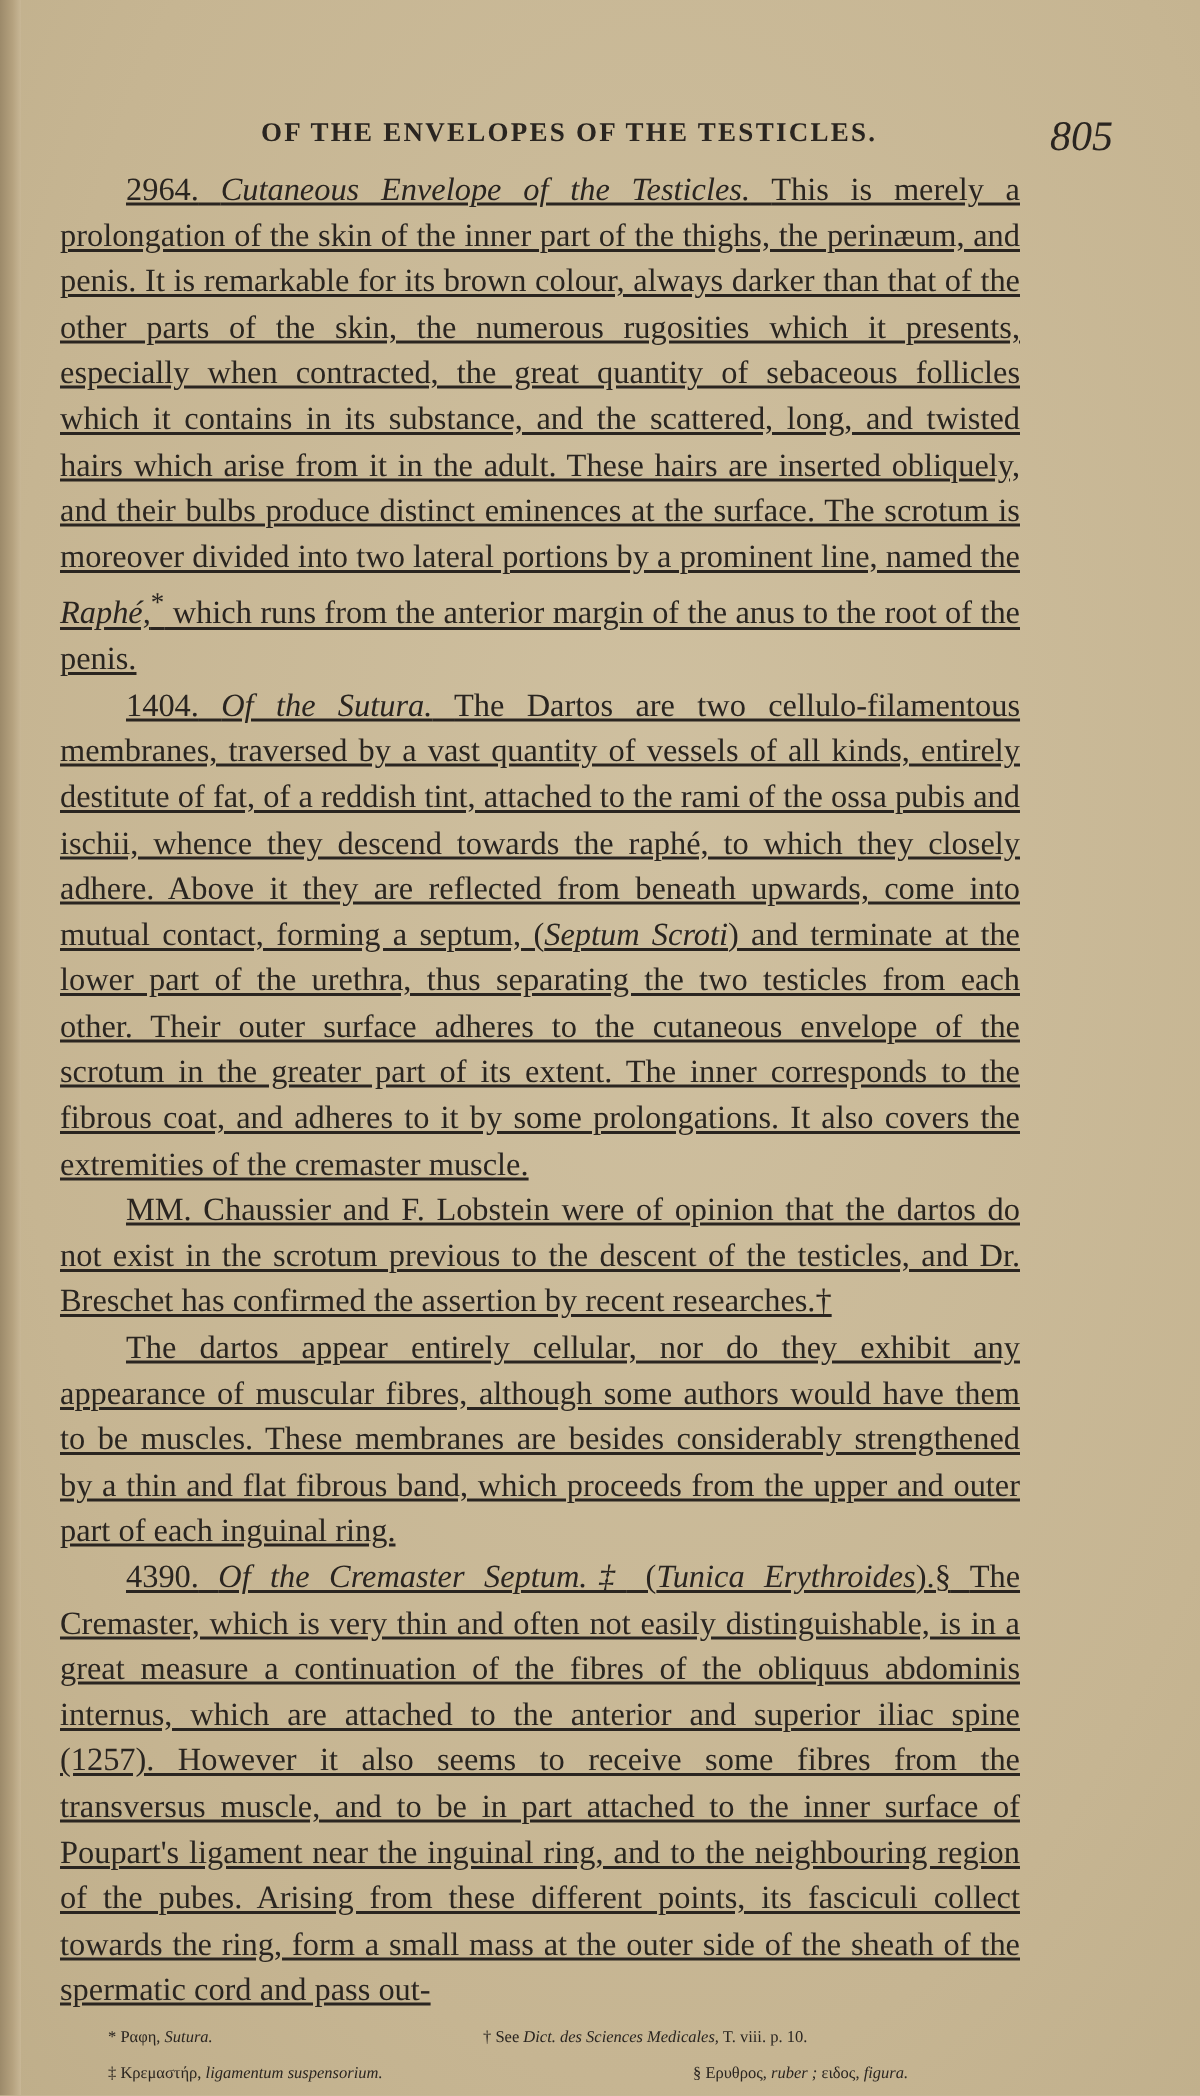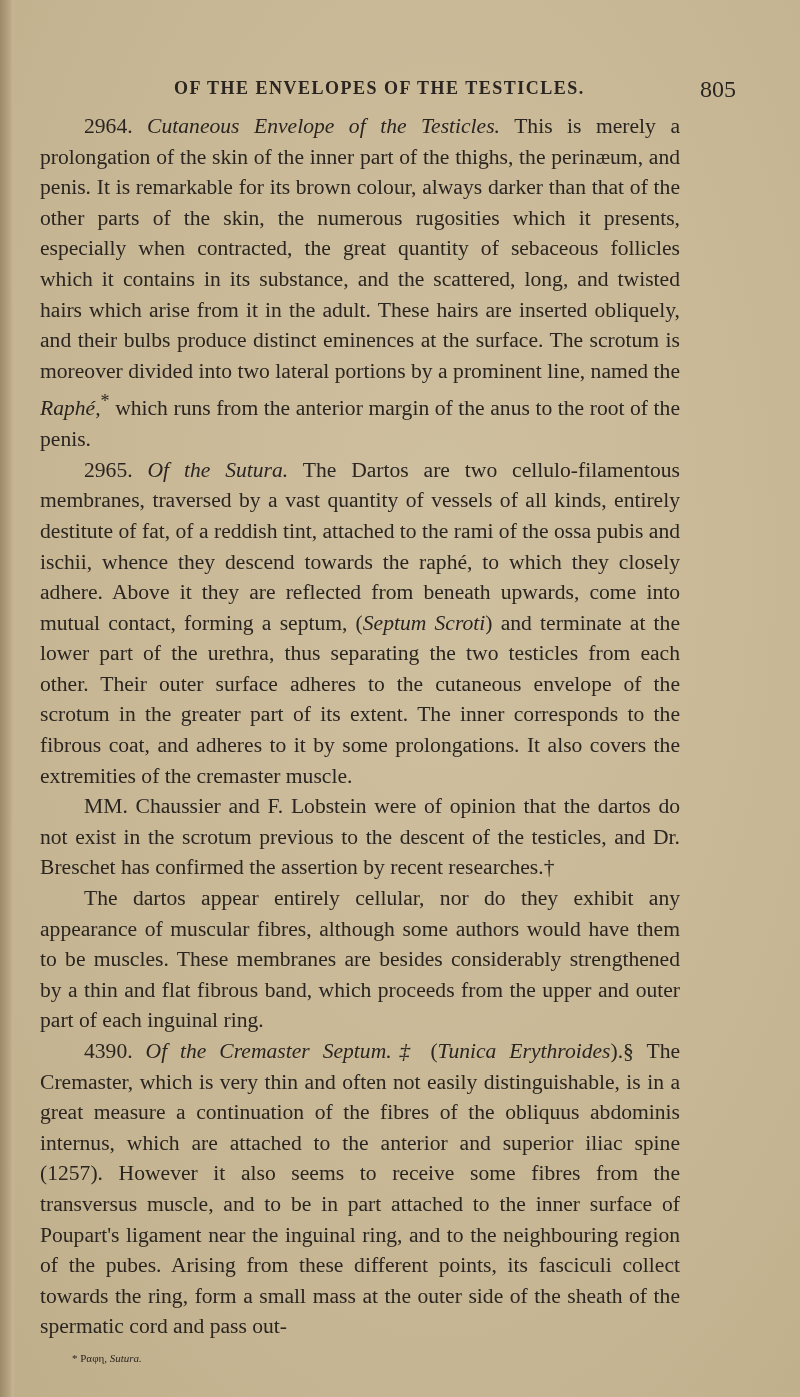--- a/index.html
+++ b/index.html
@@ -18,28 +18,29 @@
       position: absolute; left: 0; top: 0; width: 800px; height: 1397px;
       background: radial-gradient(ellipse at 55% 40%, #cfc0a0 0%, #c6b592 70%, #bfae8a 100%);
     }
     .running-head {
       position: absolute; top: 78px; left: 154px; width: 520px;
       font-size: 18px; letter-spacing: 1.5px;
       text-transform: uppercase; font-weight: bold; margin-left: 20px;
     }
     .folio {
       position: absolute; top: 76px; left: 700px;
-      font-size: 24px;
+      font-size: 28px;
+      font-style: italic;
     }
     .body-text {
       position: absolute; top: 111px; left: 40px; width: 640px;
       font-size: 21.6px; line-height: 30.6px;
       text-align: justify;
     }
-    .body-text p { margin: 0; text-indent: 44px; }
+    .body-text p { margin: 0; text-indent: 44px; text-decoration: underline; }
     .lead { font-family: "Liberation Serif", serif; }
     .it { font-style: italic; }
     .footnotes {
       position: absolute; top: 1346px; left: 72px; width: 640px;
       font-size: 11px; line-height: 24px;
     }
     .fn-row { display: flex; white-space: nowrap; }
     .fn-a { width: 250px; }
     .fn-b { flex: 1; }
     .fn-c { width: 390px; }
@@ -55,34 +56,54 @@
 <div class="folio">805</div>
 
 <div class="body-text">
   <p>
     <span class="lead">2964.</span>
     <span class="it">Cutaneous Envelope of the Testicles.</span>
     <span>This is merely a prolongation of the skin of the inner part of the thighs, the perinæum, and penis. It is remarkable for its brown colour, always darker than that of the other parts of the skin, the numerous rugosities which it presents, especially when contracted, the great quantity of sebaceous follicles which it contains in its substance, and the scattered, long, and twisted hairs which arise from it in the adult. These hairs are inserted obliquely, and their bulbs produce distinct eminences at the surface. The scrotum is moreover divided into two lateral portions by a prominent line, named the</span>
     <span class="it">Raphé,</span><sup>*</sup><span> which runs from the anterior margin of the anus to the root of the penis.</span>
   </p>
   <p>
-    <span>2965.</span>
+    <span>1404.</span>
     <span class="it">Of the Sutura.</span>
     <span>The Dartos are two cellulo-filamentous membranes, traversed by a vast quantity of vessels of all kinds, entirely destitute of fat, of a reddish tint, attached to the rami of the ossa pubis and ischii, whence they descend towards the raphé, to which they closely adhere. Above it they are reflected from beneath upwards, come into mutual contact, forming a septum, (</span><span class="it">Septum Scroti</span><span>) and terminate at the lower part of the urethra, thus separating the two testicles from each other. Their outer surface adheres to the cutaneous envelope of the scrotum in the greater part of its extent. The inner corresponds to the fibrous coat, and adheres to it by some prolongations. It also covers the extremities of the cremaster muscle.</span>
   </p>
   <p>MM. Chaussier and F. Lobstein were of opinion that the dartos do not exist in the scrotum previous to the descent of the testicles, and Dr. Breschet has confirmed the assertion by recent researches.†</p>
   <p>The dartos appear entirely cellular, nor do they exhibit any appearance of muscular fibres, although some authors would have them to be muscles. These membranes are besides considerably strengthened by a thin and flat fibrous band, which proceeds from the upper and outer part of each inguinal ring.</p>
   <p>
     <span>4390.</span>
     <span class="it">Of the Cremaster Septum.‡</span><span> (</span><span class="it">Tunica Erythroides</span><span>).§</span>
     <span>The Cremaster, which is very thin and often not easily distinguishable, is in a great measure a continuation of the fibres of the obliquus abdominis internus, which are attached to the anterior and superior iliac spine (1257). However it also seems to receive some fibres from the transversus muscle, and to be in part attached to the inner surface of Poupart's ligament near the inguinal ring, and to the neighbouring region of the pubes. Arising from these different points, its fasciculi collect towards the ring, form a small mass at the outer side of the sheath of the spermatic cord and pass out-</span>
   </p>
 </div>
 
 <div class="footnotes">
   <div class="fn-row">
     <div class="fn-a">
       <span>*</span>
       <span>Ραφη,</span>
       <span class="it">Sutura.</span>
     </div>
+    <div class="fn-b">
+      <span>†</span>
+      <span>See</span>
+      <span class="it">Dict. des Sciences Medicales,</span>
+      <span>T. viii. p. 10.</span>
+    </div>
+  </div>
+  <div class="fn-row">
+    <div class="fn-c">
+      <span>‡</span>
+      <span>Κρεμαστήρ,</span>
+      <span class="it">ligamentum suspensorium.</span>
+    </div>
+    <div class="fn-d">
+      <span>§</span>
+      <span>Ερυθρος,</span>
+      <span class="it">ruber ;</span>
+      <span>ειδος,</span>
+      <span class="it">figura.</span>
+    </div>
   </div>
 </div>
 
 </body></html>

